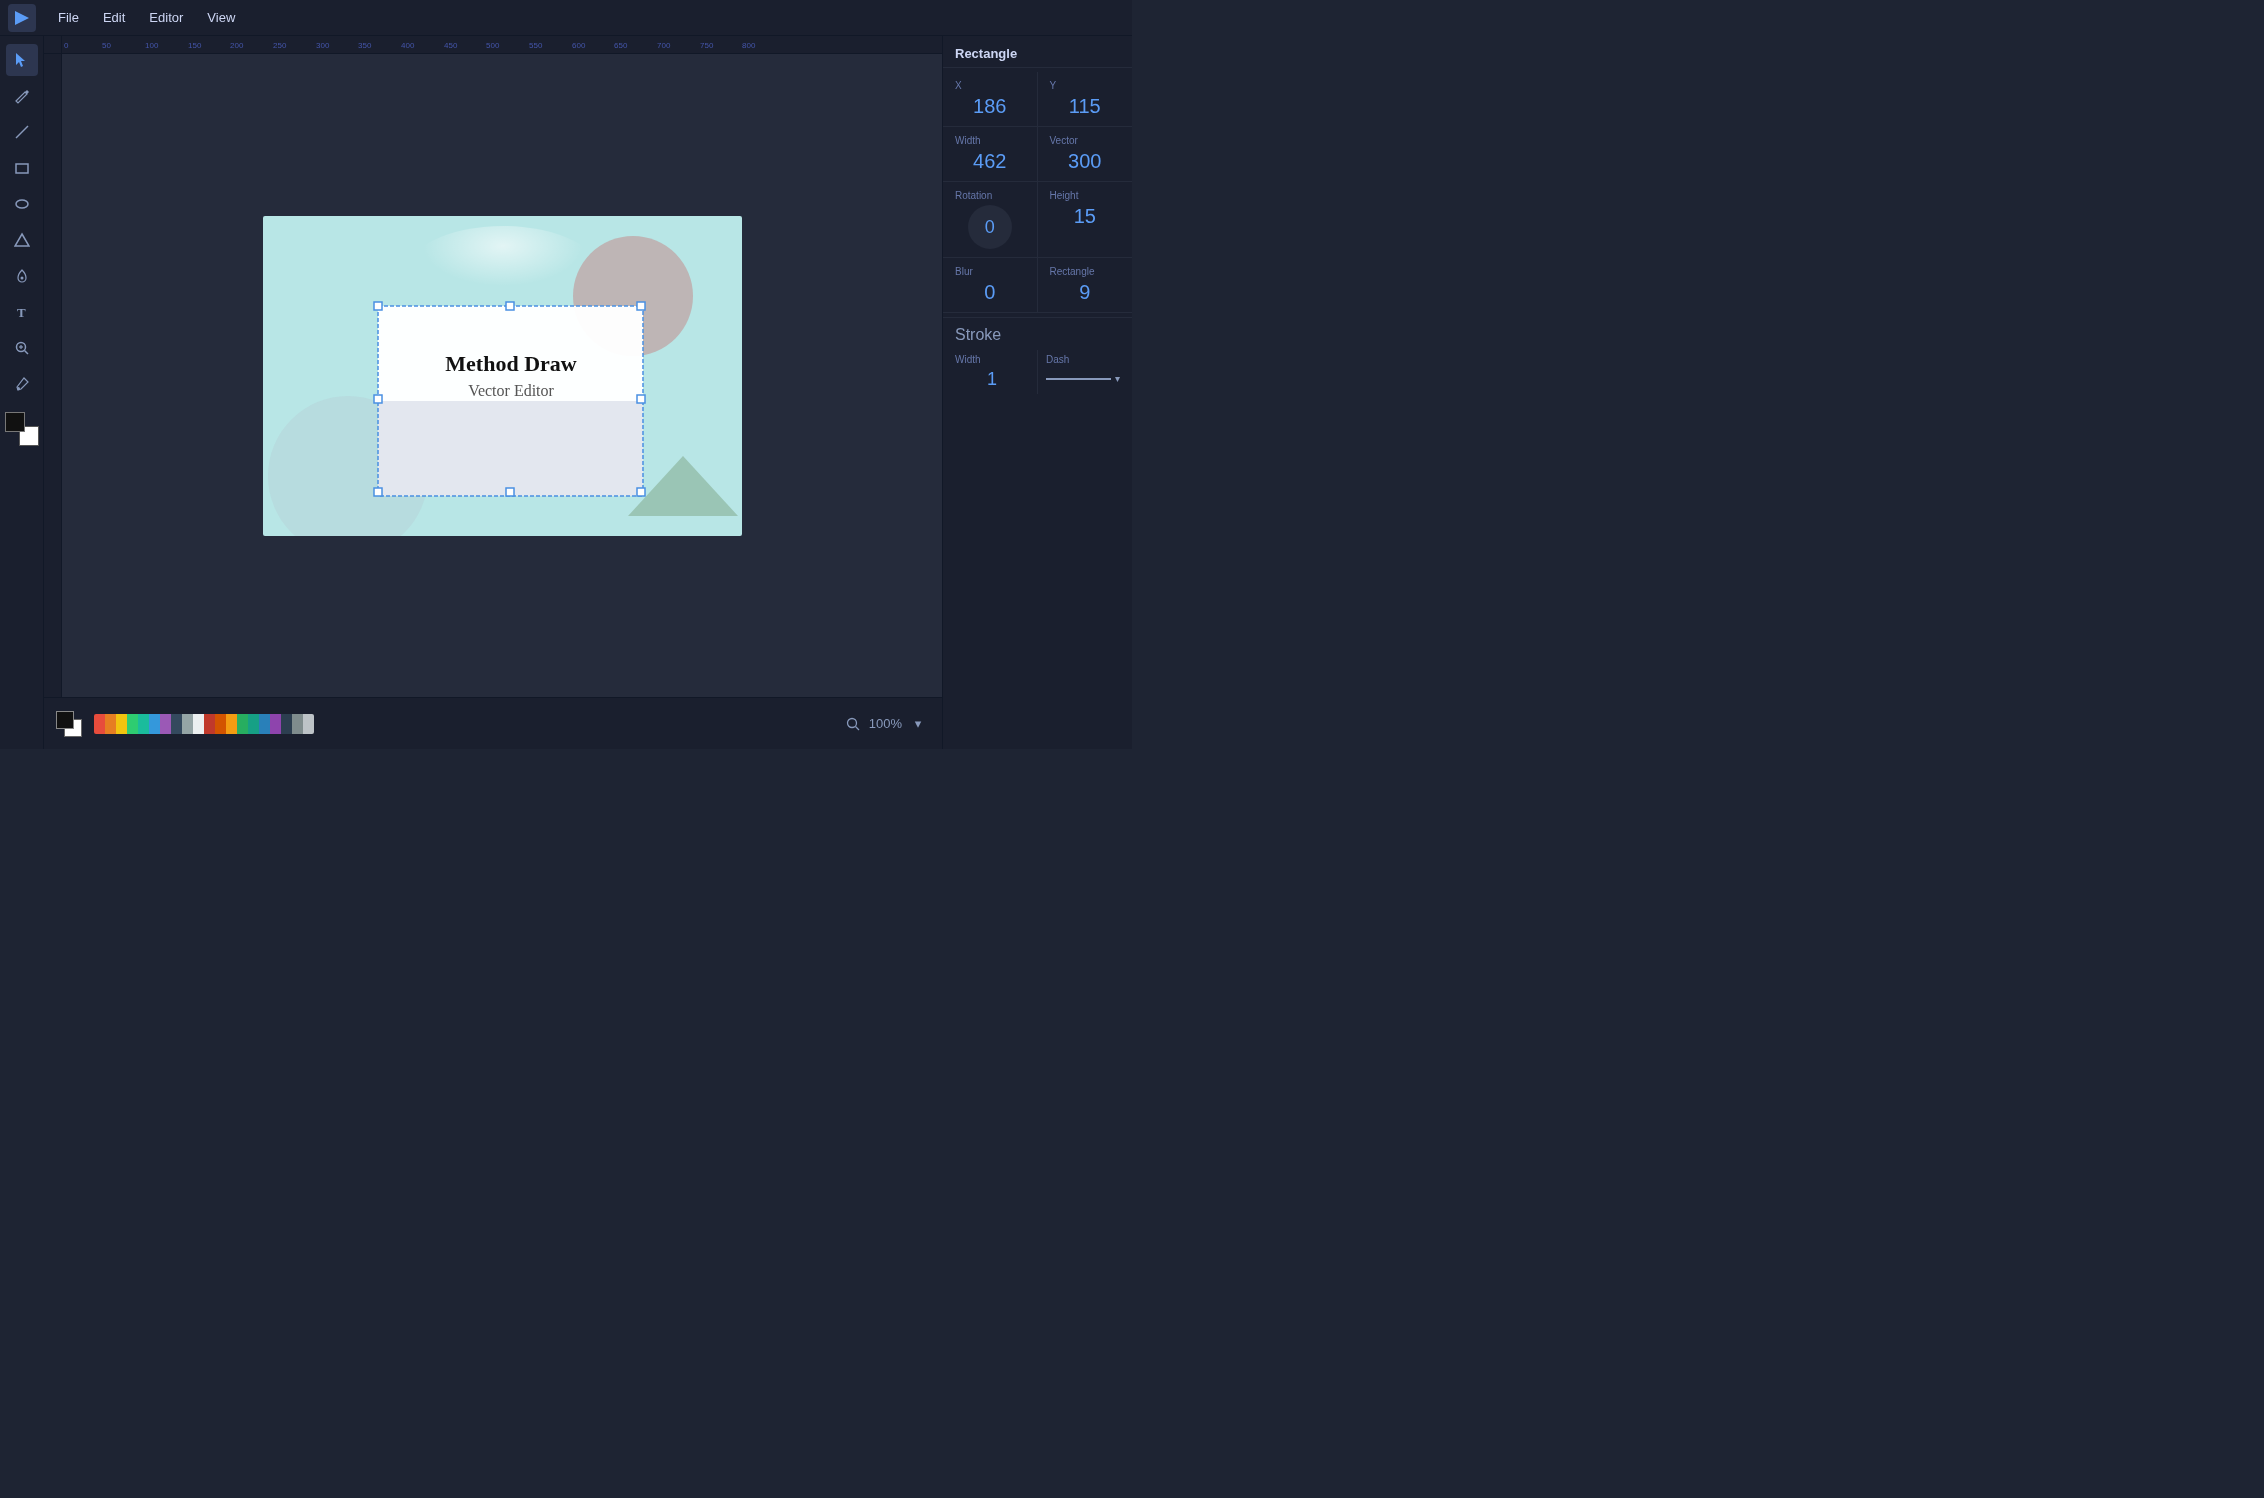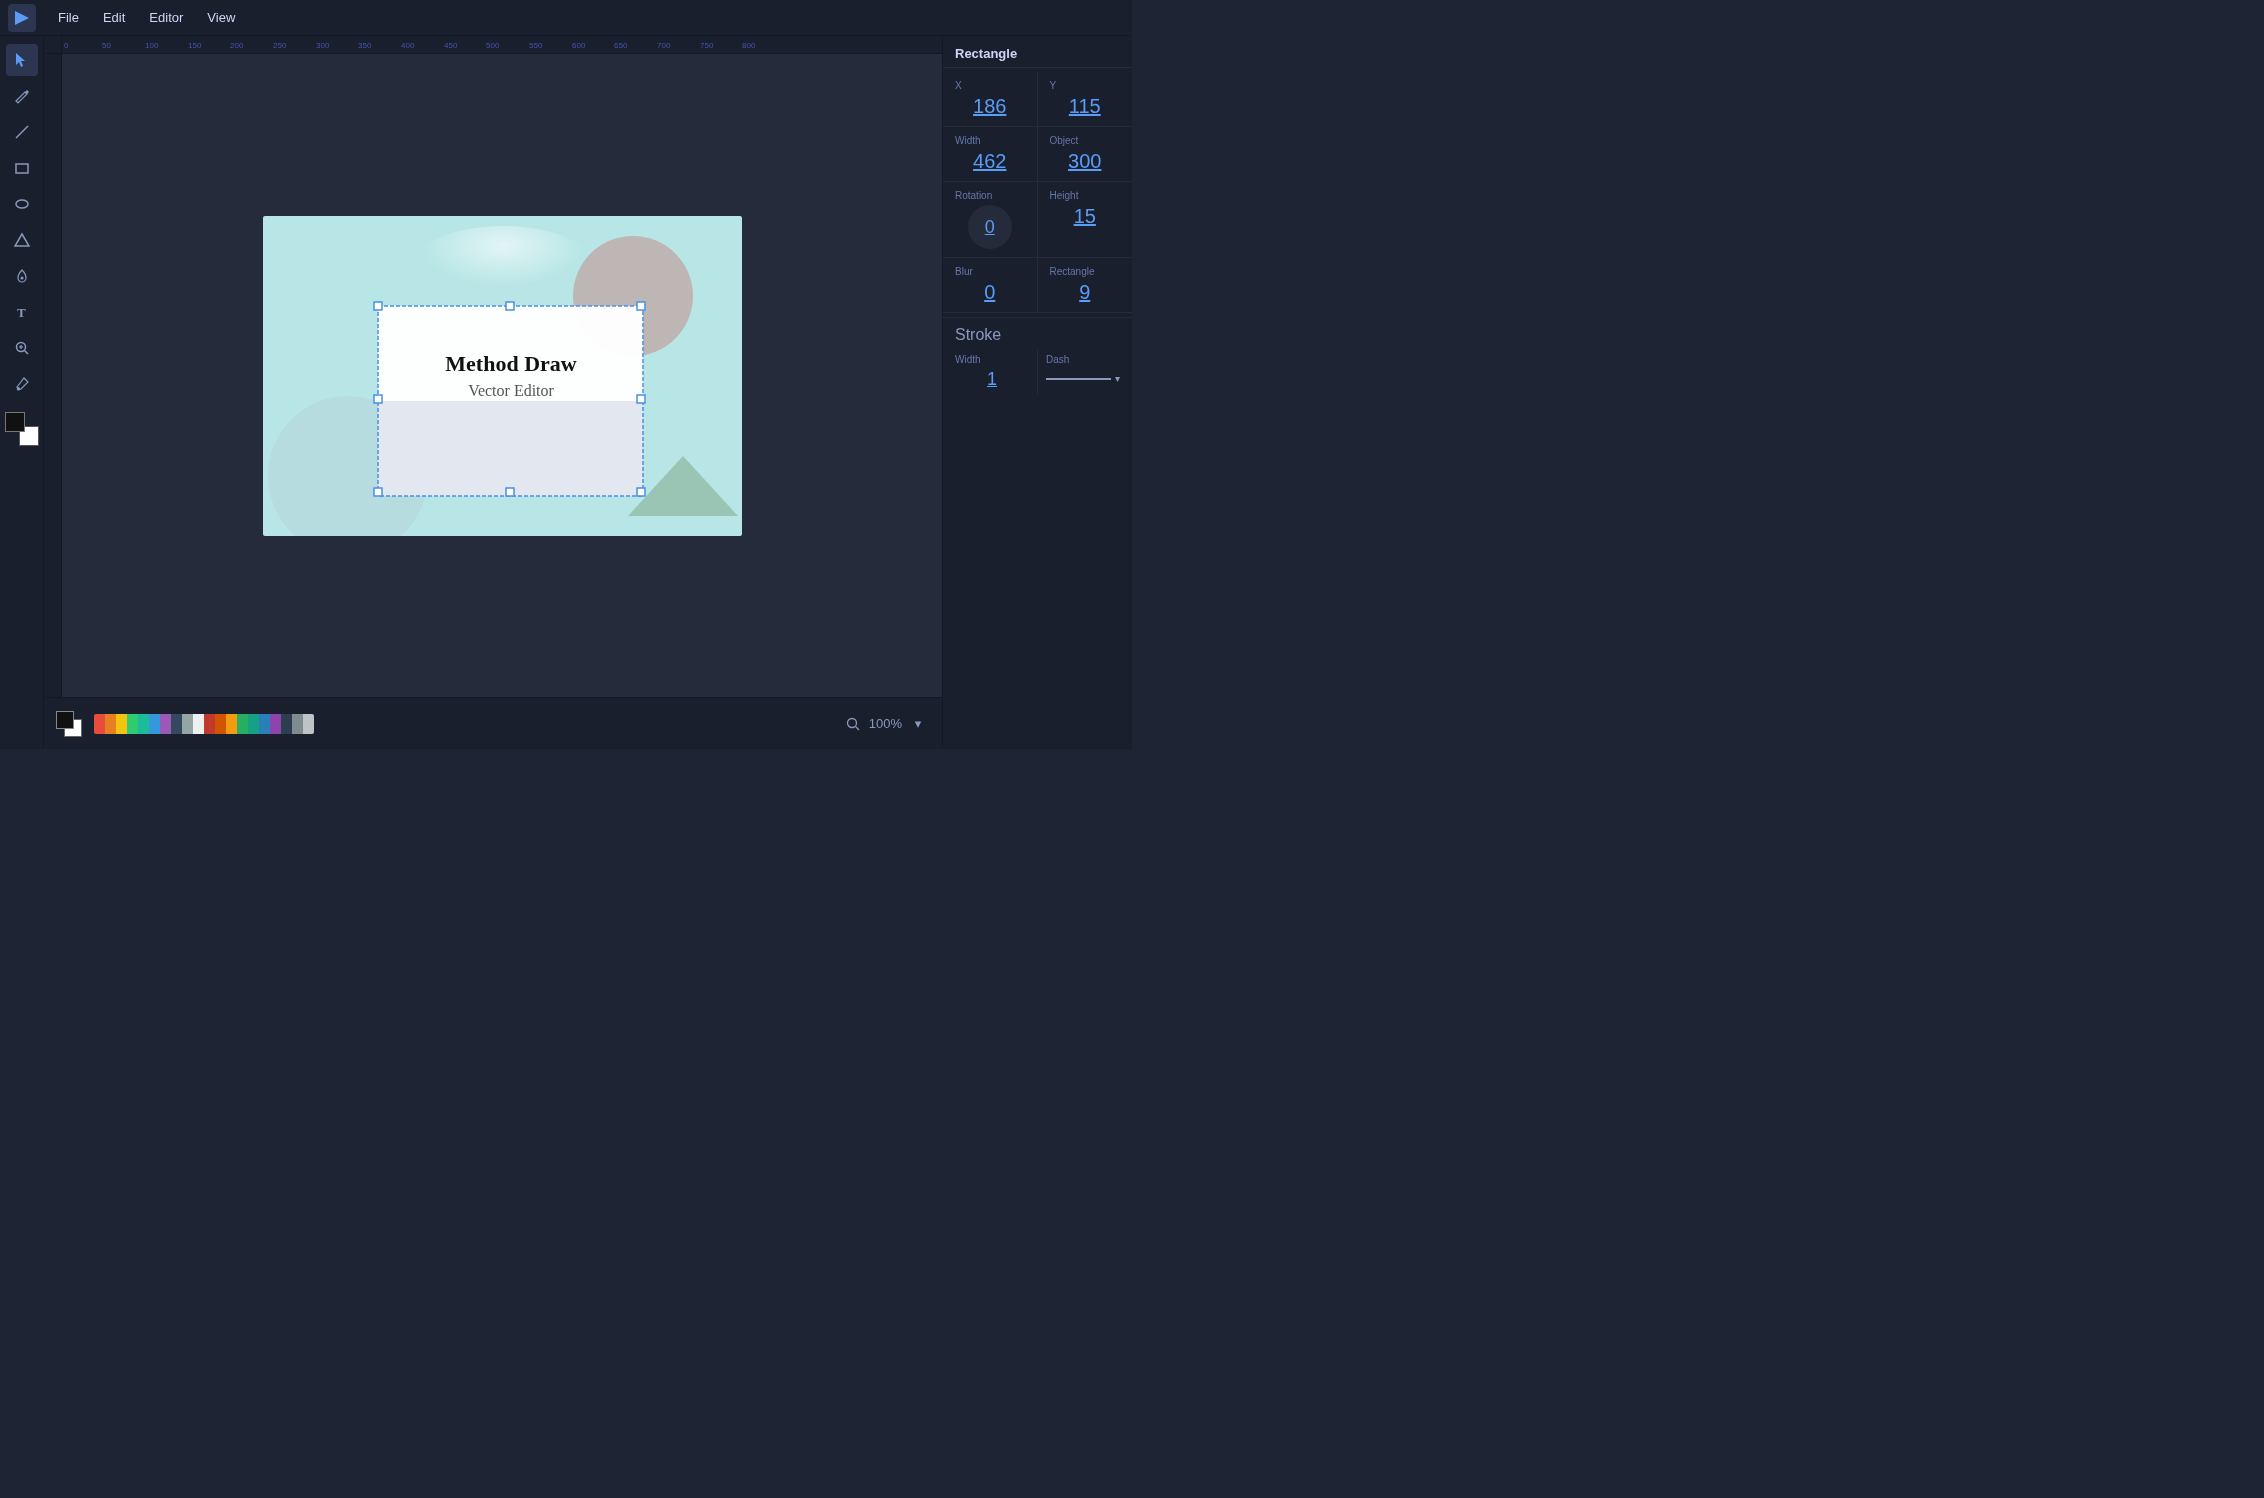--- a/index.html
+++ b/index.html
@@ -180,21 +180,20 @@
       font-size: 10px;
       color: #6677aa;
       margin-bottom: 4px;
       text-transform: none;
     }
     .prop-value {
       font-size: 20px;
       color: #5b9cf6;
       font-weight: 400;
       text-align: center;
-      text-decoration: underline;
     }
     .prop-value.circle-bg {
       background: #252b3b;
       border-radius: 50%;
       width: 44px;
       height: 44px;
       display: flex;
       align-items: center;
       justify-content: center;
       margin: 0 auto;
@@ -459,21 +458,21 @@
         <span class="prop-label">Y</span>
         <span class="prop-value">115</span>
       </div>
 
       <div class="prop-cell">
         <span class="prop-label">Width</span>
         <span class="prop-value">462</span>
       </div>
 
       <div class="prop-cell">
-        <span class="prop-label">Object</span>
+        <span class="prop-label">Vector</span>
         <span class="prop-value">300</span>
       </div>
 
       <div class="prop-cell">
         <span class="prop-label">Rotation</span>
         <span class="prop-value circle-bg">0</span>
       </div>
 
       <div class="prop-cell">
         <span class="prop-label">Height</span>

